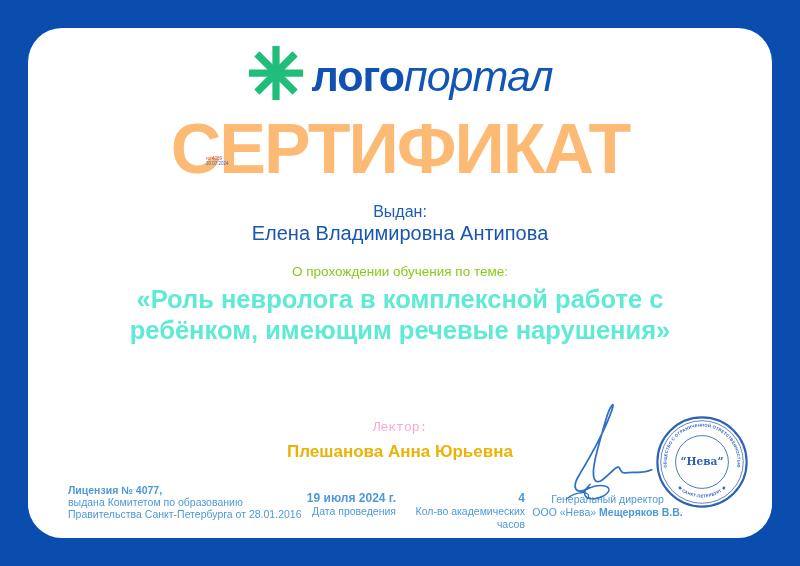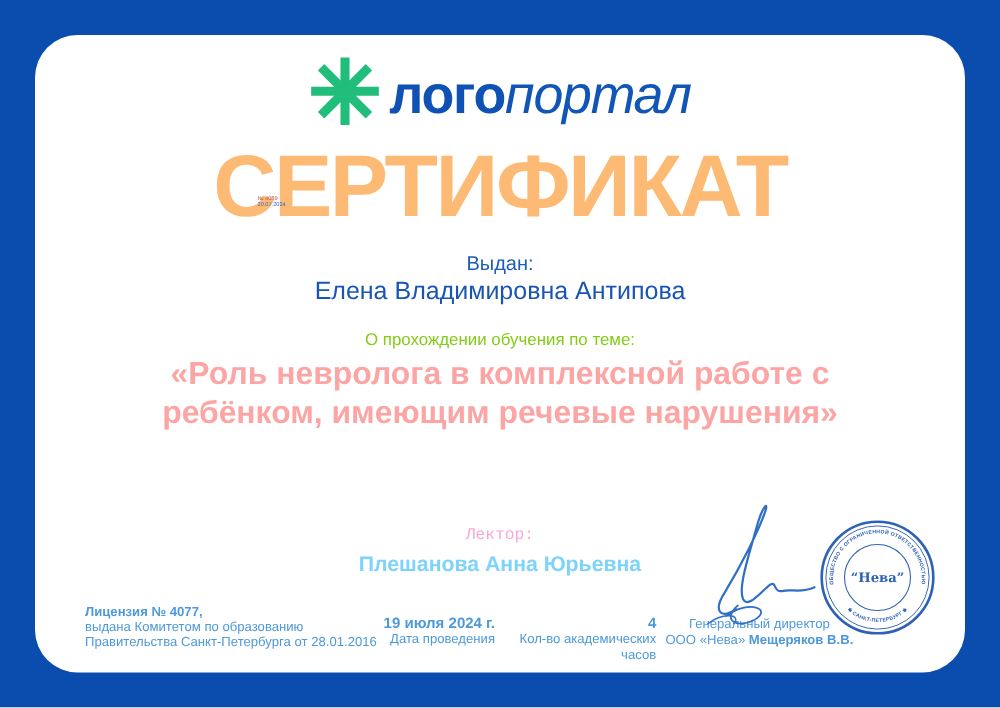--- a/index.html
+++ b/index.html
@@ -15,24 +15,24 @@
   .logo-italic{font-style:italic;font-weight:500;color:#1156b6;}
 
   .title{top:114px;font-size:70px;font-weight:700;letter-spacing:-2px;color:#fdba74;line-height:1;}
   .serial{left:206px;top:156px;font-size:4.5px;line-height:5px;letter-spacing:0;}
   .serial .s1{color:#c25050;}
   .serial .s2{color:#3a6bbf;}
 
   .issued-label{top:203px;font-size:16px;color:#1d5cb8;}
   .recipient{top:222px;font-size:20px;color:#1a55b2;}
   .course-intro{top:264px;font-size:13.5px;color:#84cc16;}
-  .topic{top:284px;font-size:25.5px;font-weight:700;color:#fca5a5;line-height:1.22;}
+  .topic{top:284px;font-size:25.5px;font-weight:700;color:#5eead4;line-height:1.22;}
 
   .lecturer-label{top:420px;font-size:13px;color:#f9a8d4;font-family:Liberation Mono, monospace;}
-  .lecturer-name{top:442px;font-size:17px;font-weight:700;color:#7dd3fc;}
+  .lecturer-name{top:442px;font-size:17px;font-weight:700;color:#eab308;}
 
   .muted{color:#4d99d9;}
   .license{left:68px;top:484px;font-size:10.5px;line-height:12px;text-align:left;}
   .license .b{font-weight:700;}
   .stat{text-align:right;font-size:10.5px;line-height:13px;}
   .stat .val{font-weight:700;font-size:12px;}
   .date-block{left:266px;top:492px;width:130px;}
   .hours-block{left:395px;top:492px;width:130px;}
   .director-block{left:530px;top:493px;width:155px;text-align:center;font-size:10.5px;line-height:13px;color:#4d99d9;}
   .director-block .b{font-weight:700;}

